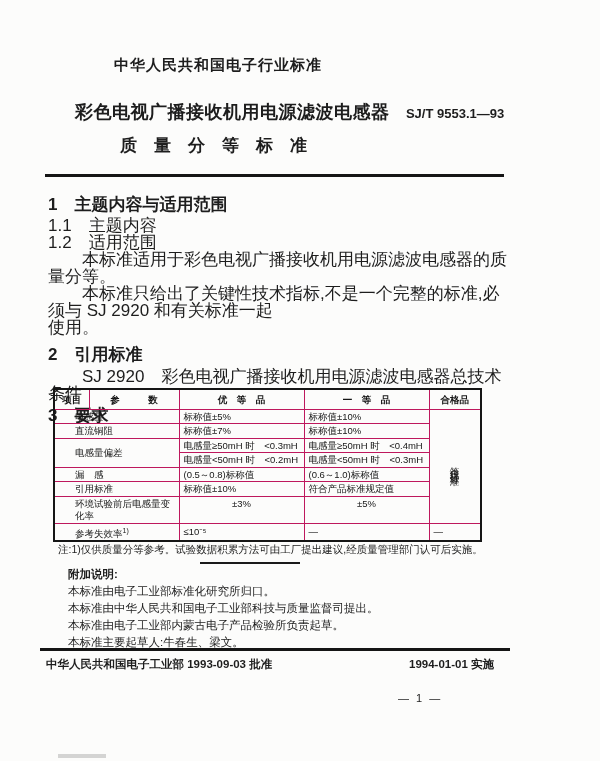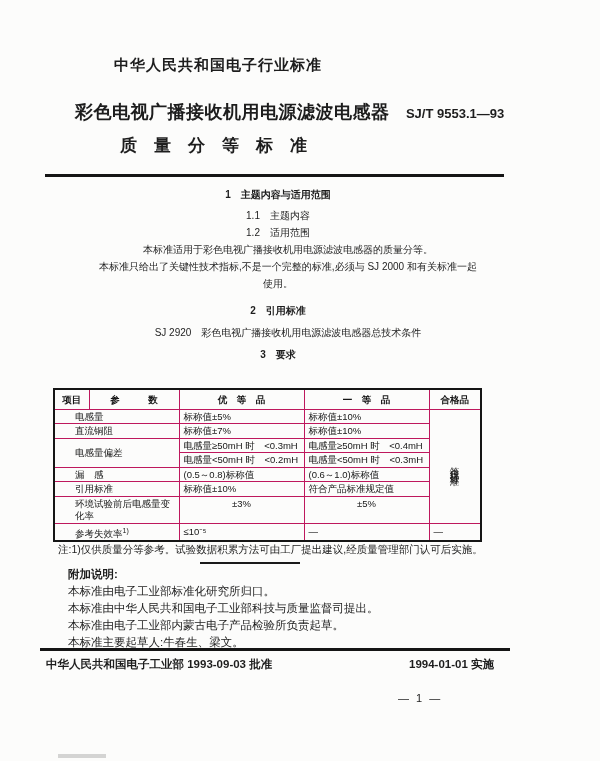--- a/index.html
+++ b/index.html
@@ -20,21 +20,21 @@
   }
   .title-row { position: absolute; top: 100px; left: 75px; width: 460px; }
   .doc-title { display: inline; font-size: 18px; font-weight: 700; letter-spacing: 0.5px; }
   .std-no { display: inline; font-size: 13px; font-weight: 700; margin-left: 12px; white-space: nowrap; }
   .doc-subtitle {
     position: absolute; top: 134px; left: 120px;
     font-size: 17px; font-weight: 700;
   }
   .rule-top { position: absolute; top: 174px; left: 45px; width: 459px; height: 3px; background: #151515; }
 
-  .content { position: absolute; top: 186px; left: 48px; width: 460px; font-size: 10px; line-height: 17px; text-align: center; }
+  .content { position: absolute; top: 196px; left: 48px; width: 460px; font-size: 17px; line-height: 17px; }
   .h1 { font-weight: 700; }
   .indent { text-indent: 2em; }
   .mt4 { margin-top: 4px; } .mt5 { margin-top: 5px; } .mt10 { margin-top: 10px; }
 
   .std-table {
     position: absolute; top: 388px; left: 53px;
     border-collapse: collapse; table-layout: fixed;
     width: 427px; font-size: 9.5px; line-height: 11.5px;
     color: #161616;
   }
@@ -78,21 +78,21 @@
   </div>
   <div class="doc-subtitle">质　量　分　等　标　准</div>
 
   <div class="rule-top"></div>
 
   <div class="content">
     <div class="h1">1　主题内容与适用范围</div>
     <div class="mt4">1.1　主题内容</div>
     <div>1.2　适用范围</div>
     <div class="indent">本标准适用于彩色电视广播接收机用电源滤波电感器的质量分等。</div>
-    <div class="indent">本标准只给出了关键性技术指标,不是一个完整的标准,必须与 SJ 2000 和有关标准一起</div>
+    <div class="indent">本标准只给出了关键性技术指标,不是一个完整的标准,必须与 SJ 2920 和有关标准一起</div>
     <div>使用。</div>
     <div class="h1 mt10">2　引用标准</div>
     <div class="indent mt5">SJ 2920　彩色电视广播接收机用电源滤波电感器总技术条件</div>
     <div class="h1 mt5">3　要求</div>
   </div>
 
   <table class="std-table">
     <colgroup>
       <col class="c-item">
         <col class="c-param">

